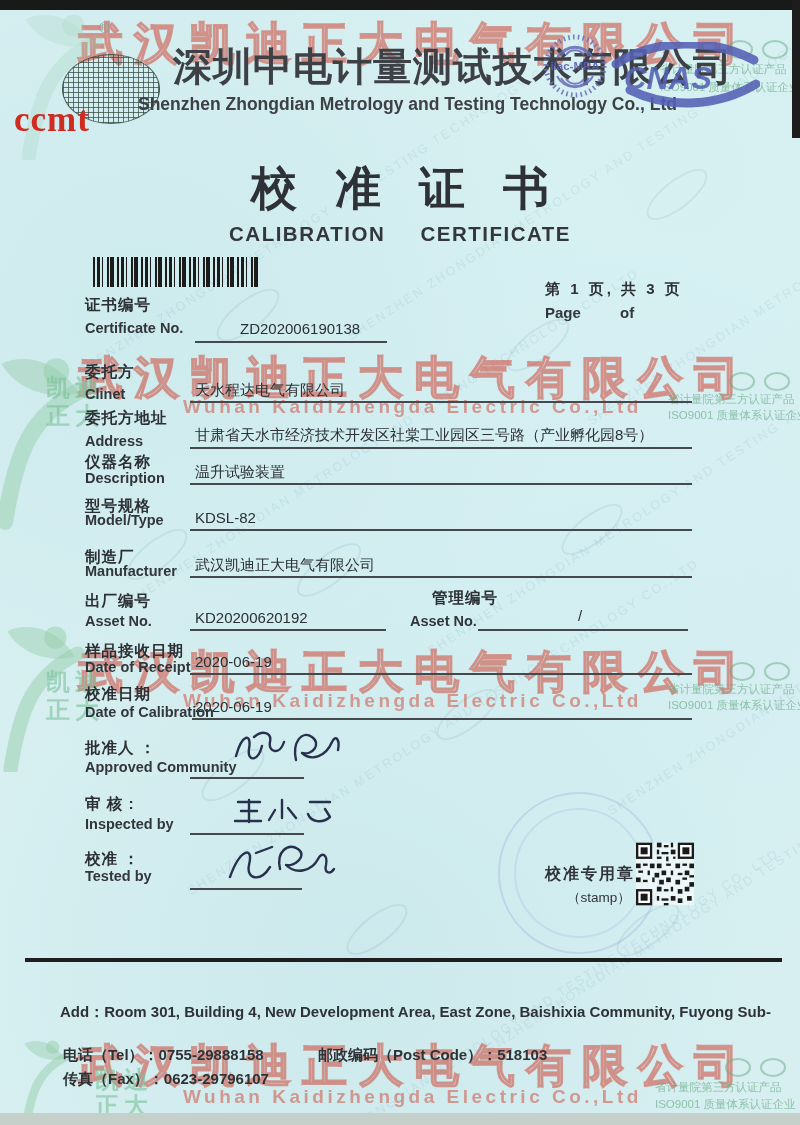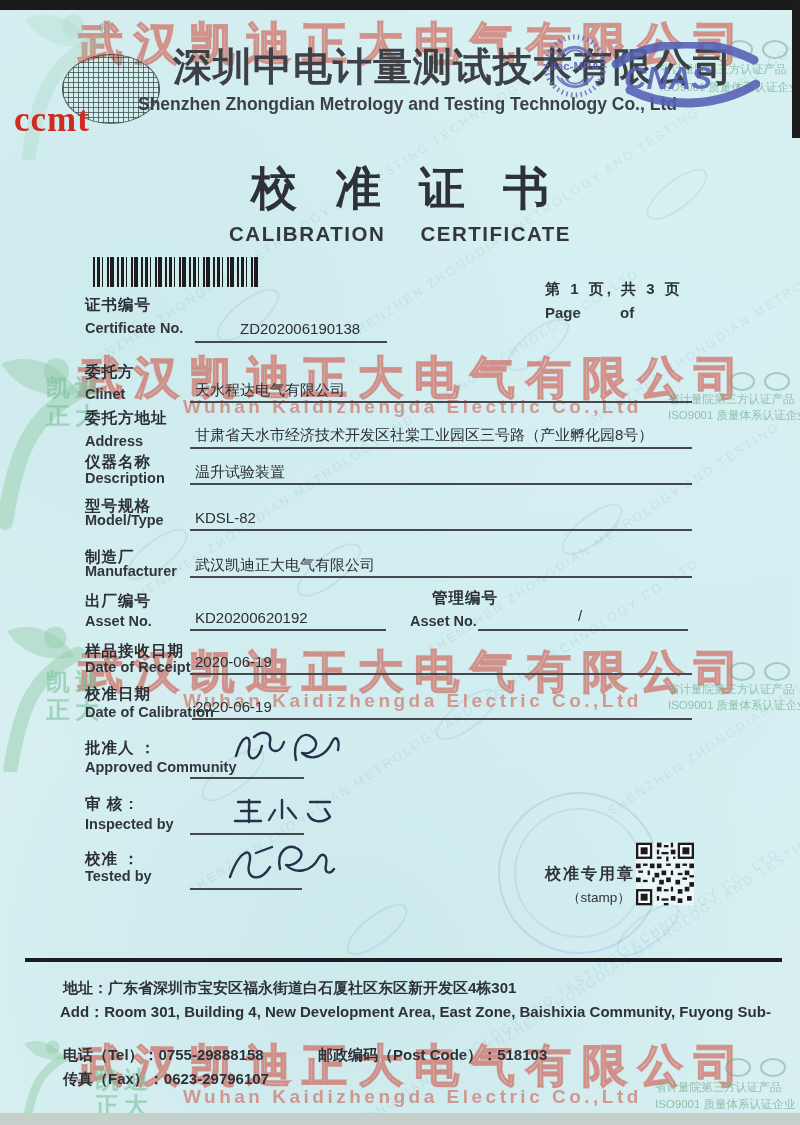--- a/index.html
+++ b/index.html
@@ -325,19 +325,18 @@
       <rect x="9" y="23" width="1" height="2"></rect>
         <rect x="11" y="24" width="3" height="1"></rect>
         <rect x="15" y="23" width="2" height="2"></rect>
       <rect x="18" y="24" width="2" height="2"></rect>
         <rect x="22" y="23" width="2" height="2"></rect>
         <rect x="12" y="26" width="2" height="1"></rect>
     </g>
   </svg>
 
   <div class="abs footrule"></div>
-  <div class="abs fline" style="left:63px;top:979px">地址：广东省深圳市宝安区福永街道白石厦社区东区新开发区4栋301</div>
   <div class="abs fline" style="left:60px;top:1003px">Add：Room 301, Building 4, New Development Area, East Zone, Baishixia Community, Fuyong Sub-</div>
   <div class="abs fline" style="left:63px;top:1046px">电话（Tel）：0755-29888158</div>
   <div class="abs fline" style="left:318px;top:1046px">邮政编码（Post Code）：518103</div>
   <div class="abs fline" style="left:63px;top:1070px">传真（Fax）：0623-29796107</div>
 
 </div>
 
 </body></html>

